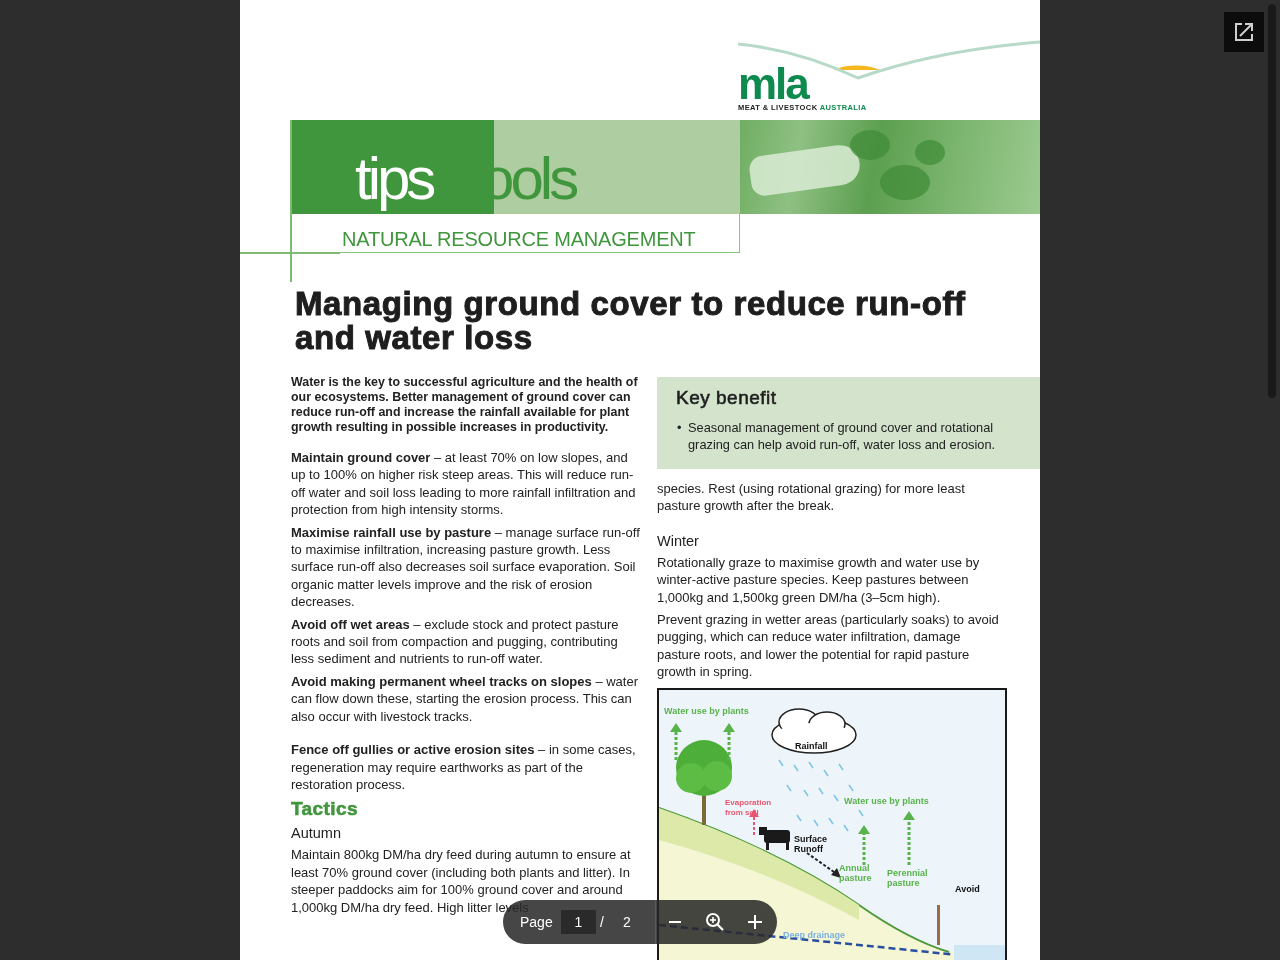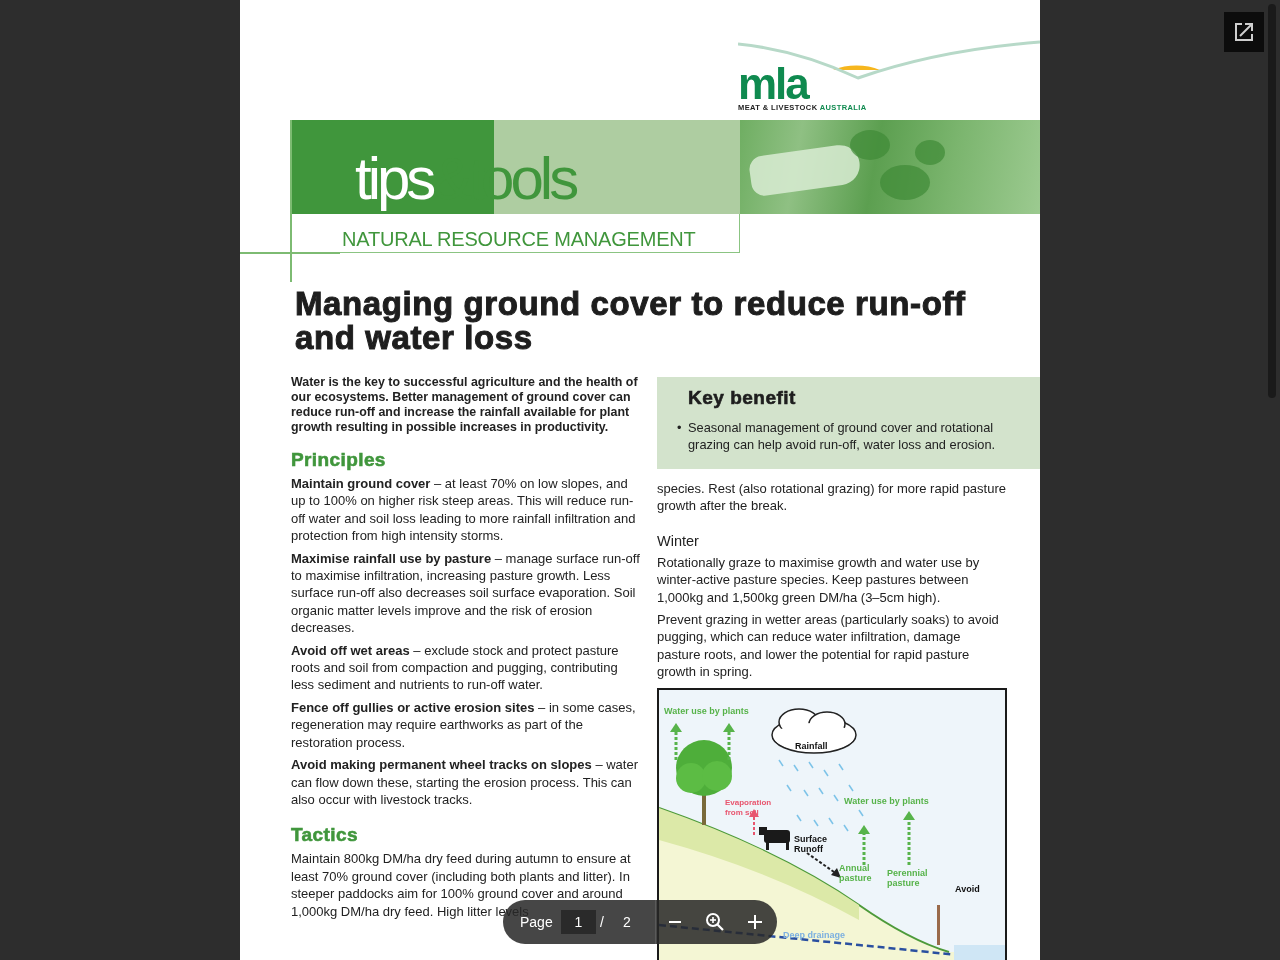--- a/index.html
+++ b/index.html
@@ -28,21 +28,21 @@
   .headline{position:absolute;left:55px;top:287px;width:740px;font-family:"Liberation Sans",sans-serif;font-weight:900;font-size:33px;line-height:34px;color:#1e1e1e;letter-spacing:0.6px;-webkit-text-stroke:1px #1e1e1e;}
   
   .col-left{position:absolute;left:51px;top:375px;width:350px;color:#222;font-size:13px;line-height:17.4px;}
   .intro{font-weight:bold;font-size:12.4px;line-height:15px;margin:0 0 14px 0;}
   .sec-h{font-weight:900;color:#40963c;font-size:19px;line-height:22px;margin:0 0 4px 0;-webkit-text-stroke:0.6px #40963c;letter-spacing:0.4px;}
   .para{margin:0 0 5px 0;}
   .para b{font-weight:bold;}
   .sub-h{font-weight:normal;font-size:14.5px;line-height:18px;margin:0 0 4px 0;}
   
   .keybox{position:absolute;left:417px;top:377px;width:383px;height:92px;background:#d3e3cc;}
-  .key-h{position:absolute;left:19px;top:10px;font-weight:700;font-size:19px;color:#1e1e1e;-webkit-text-stroke:0.6px #1e1e1e;letter-spacing:0.5px;margin-left:12px;}
+  .key-h{position:absolute;left:19px;top:10px;font-weight:400;font-size:19px;color:#1e1e1e;-webkit-text-stroke:0.6px #1e1e1e;letter-spacing:0.5px;}
   .key-item{position:absolute;left:20px;top:42px;width:340px;font-size:12.8px;line-height:17px;color:#222;padding-left:11px;}
   .key-item .bullet{position:absolute;left:0;top:0;}
   .col-right{position:absolute;left:417px;top:480px;width:350px;color:#222;font-size:13px;line-height:17.4px;}
   .col-right .sub-h{margin-top:17px;}
   
   .diagram{position:absolute;left:417px;top:688px;width:346px;height:280px;border:2px solid #1a1a1a;background:#eef5fa;overflow:hidden;}
   .diagram svg{position:absolute;left:0;top:0;}
   .dlabel{position:absolute;font-size:9px;font-weight:bold;white-space:nowrap;line-height:10px;}
   
   .pager{position:absolute;left:503px;top:900px;width:274px;height:44px;background:rgba(40,40,40,0.86);border-radius:22px;color:#fff;}
@@ -81,40 +81,40 @@
   <div class="tips-title"><span class="w">tips</span><span class="g">&amp;tools</span></div>
   <div class="nrm-box"></div>
   <div class="nrm-text">NATURAL RESOURCE MANAGEMENT</div>
   <div class="hline"></div>
   <div class="vline"></div>
 
   <div class="headline">Managing ground cover to reduce run-off and water loss</div>
 
   <div class="col-left">
     <p class="intro">Water is the key to successful agriculture and the health of our ecosystems. Better management of ground cover can reduce run-off and increase the rainfall available for plant growth resulting in possible increases in productivity.</p>
-    <div class="sec-h">Principles</div>
     <p class="para"><b>Maintain ground cover</b><span> – at least 70% on low slopes, and up to 100% on higher risk steep areas. This will reduce run-off water and soil loss leading to more rainfall infiltration and protection from high intensity storms.</span></p>
     <p class="para"><b>Maximise rainfall use by pasture</b><span> – manage surface run-off to maximise infiltration, increasing pasture growth. Less surface run-off also decreases soil surface evaporation. Soil organic matter levels improve and the risk of erosion decreases.</span></p>
     <p class="para"><b>Avoid off wet areas</b><span> – exclude stock and protect pasture roots and soil from compaction and pugging, contributing less sediment and nutrients to run-off water.</span></p>
+    <p class="para" style="margin-bottom:16px;"><b>Avoid making permanent wheel tracks on slopes</b><span> – water can flow down these, starting the erosion process. This can also occur with livestock tracks.</span></p>
     <p class="para"><b>Fence off gullies or active erosion sites</b><span> – in some cases, regeneration may require earthworks as part of the restoration process.</span></p>
-    <p class="para" style="margin-bottom:16px;"><b>Avoid making permanent wheel tracks on slopes</b><span> – water can flow down these, starting the erosion process. This can also occur with livestock tracks.</span></p>
     <div class="sec-h">Tactics</div>
+    <div class="sub-h">Autumn</div>
     <p class="para">Maintain 800kg DM/ha dry feed during autumn to ensure at least 70% ground cover (including both plants and litter). In steeper paddocks aim for 100% ground cover and around 1,000kg DM/ha dry feed. High litter levels</p>
   </div>
 
   <div class="keybox">
     <div class="key-h">Key benefit</div>
     <div class="key-item">
       <span class="bullet">•</span>
       <span>Seasonal management of ground cover and rotational grazing can help avoid run-off, water loss and erosion.</span>
     </div>
   </div>
 
   <div class="col-right">
-    <p class="para">species. Rest (also rotational grazing) for more rapid pasture growth after the break.</p>
+    <p class="para">species. Rest (using rotational grazing) for more least pasture growth after the break.</p>
     <div class="sub-h">Winter</div>
     <p class="para">Rotationally graze to maximise growth and water use by winter-active pasture species. Keep pastures between 1,000kg and 1,500kg green DM/ha (3–5cm high).</p>
     <p class="para">Prevent grazing in wetter areas (particularly soaks) to avoid pugging, which can reduce water infiltration, damage pasture roots, and lower the potential for rapid pasture growth in spring.</p>
   </div>
 
   <div class="diagram">
     <svg width="346" height="280">
 
       <path d="M0 118 Q 120 160 200 215 Q 250 250 290 262 L 346 262 L 346 280 L 0 280 Z" fill="#f4f6d4"></path>
       <path d="M0 118 Q 120 160 200 215 Q 250 250 290 262" stroke="#4d9a3a" stroke-width="2" fill="none"></path>

